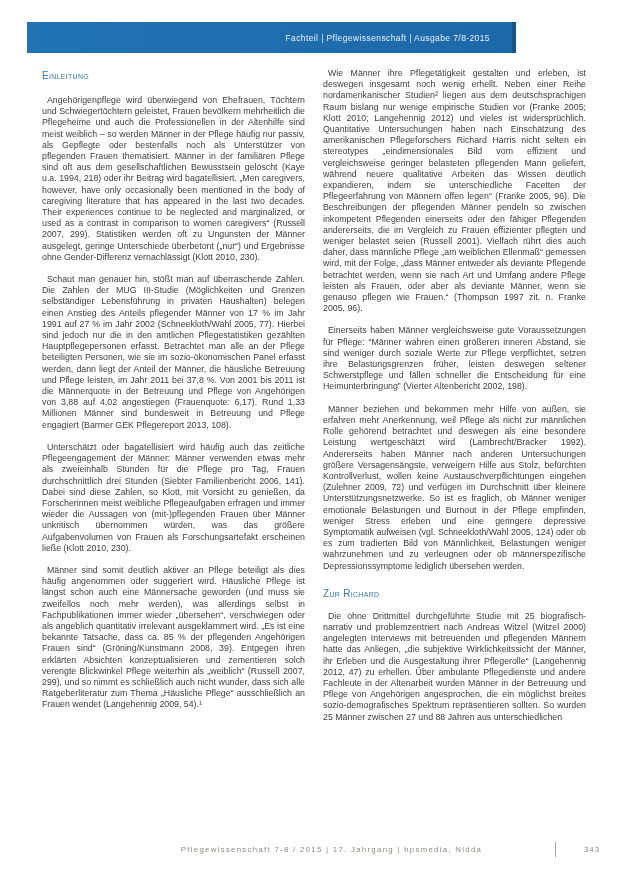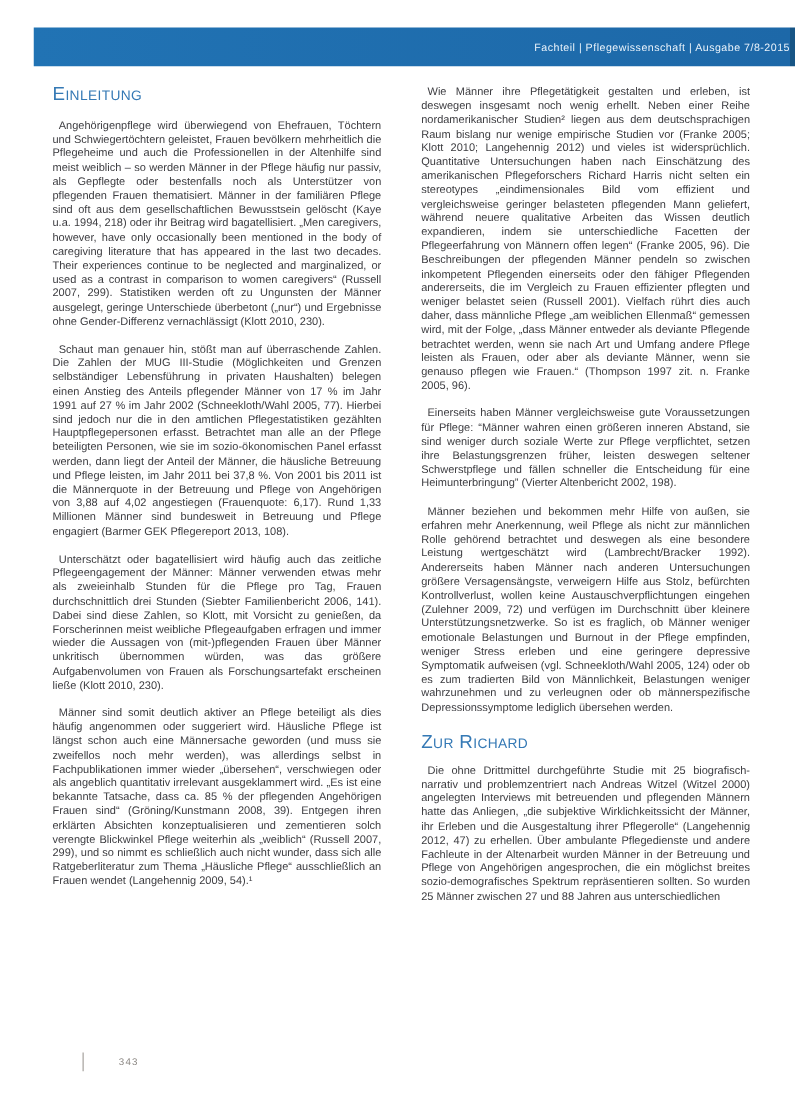--- a/index.html
+++ b/index.html
@@ -17,50 +17,51 @@
   .page {
     position: absolute;
     inset: 0;
     background: #ffffff;
   }
   
   .issue-bar {
     position: absolute;
     left: 27px;
     top: 22px;
-    width: 609px;
+    width: 489px;
     height: 31px;
     background: linear-gradient(to right, #2173b4, #1d68a8);
     border-right: 4px solid #175585;
     display: flex;
     align-items: center;
     justify-content: flex-end;
     box-sizing: border-box;
+    padding-right: 22px;
   }
   .issue-bar .issue-label {
     color: #eaf3fb;
     font-size: 8.5px;
     letter-spacing: 0.4px;
   }
   
   .col {
     position: absolute;
     top: 68px;
     width: 263px;
     color: #3c3c40;
     font-size: 8.8px;
     line-height: 11.2px;
     text-align: justify;
   }
   .col-left  { left: 42px; }
-  .col-right { left: 337px; }
+  .col-right { left: 323px; }
   .section-heading {
     font-variant: small-caps;
     color: #3579b5;
-    font-size: 15px;
+    font-size: 10px;
     line-height: 15px;
     letter-spacing: 0.3px;
     margin: 0 0 12px 0;
     font-weight: normal;
     text-align: left;
   }
   .section-heading.mid {
     margin-top: 14px;
     margin-bottom: 10px;
   }
@@ -116,17 +117,18 @@
 
   <div class="col col-right">
     <p class="body-para">Wie Männer ihre Pflegetätigkeit gestalten und erleben, ist deswegen insgesamt noch wenig erhellt. Neben einer Reihe nordamerikanischer Studien² liegen aus dem deutschsprachigen Raum bislang nur wenige empirische Studien vor (Franke 2005; Klott 2010; Langehennig 2012) und vieles ist widersprüchlich. Quantitative Untersuchungen haben nach Einschätzung des amerikanischen Pflegeforschers Richard Harris nicht selten ein stereotypes „eindimensionales Bild vom effizient und vergleichsweise geringer belasteten pflegenden Mann geliefert, während neuere qualitative Arbeiten das Wissen deutlich expandieren, indem sie unterschiedliche Facetten der Pflegeerfahrung von Männern offen legen“ (Franke 2005, 96). Die Beschreibungen der pflegenden Männer pendeln so zwischen inkompetent Pflegenden einerseits oder den fähiger Pflegenden andererseits, die im Vergleich zu Frauen effizienter pflegten und weniger belastet seien (Russell 2001). Vielfach rührt dies auch daher, dass männliche Pflege „am weiblichen Ellenmaß“ gemessen wird, mit der Folge, „dass Männer entweder als deviante Pflegende betrachtet werden, wenn sie nach Art und Umfang andere Pflege leisten als Frauen, oder aber als deviante Männer, wenn sie genauso pflegen wie Frauen.“ (Thompson 1997 zit. n. Franke 2005, 96).</p>
     <p class="body-para">Einerseits haben Männer vergleichsweise gute Voraussetzungen für Pflege: “Männer wahren einen größeren inneren Abstand, sie sind weniger durch soziale Werte zur Pflege verpflichtet, setzen ihre Belastungsgrenzen früher, leisten deswegen seltener Schwerstpflege und fällen schneller die Entscheidung für eine Heimunterbringung” (Vierter Altenbericht 2002, 198).</p>
     <p class="body-para">Männer beziehen und bekommen mehr Hilfe von außen, sie erfahren mehr Anerkennung, weil Pflege als nicht zur männlichen Rolle gehörend betrachtet und deswegen als eine besondere Leistung wertgeschätzt wird (Lambrecht/Bracker 1992). Andererseits haben Männer nach anderen Untersuchungen größere Versagensängste, verweigern Hilfe aus Stolz, befürchten Kontrollverlust, wollen keine Austauschverpflichtungen eingehen (Zulehner 2009, 72) und verfügen im Durchschnitt über kleinere Unterstützungsnetzwerke. So ist es fraglich, ob Männer weniger emotionale Belastungen und Burnout in der Pflege empfinden, weniger Stress erleben und eine geringere depressive Symptomatik aufweisen (vgl. Schneekloth/Wahl 2005, 124) oder ob es zum tradierten Bild von Männlichkeit, Belastungen weniger wahrzunehmen und zu verleugnen oder ob männerspezifische Depressionssymptome lediglich übersehen werden.</p>
     <h2 class="section-heading mid">Zur Richard</h2>
     <p class="body-para">Die ohne Drittmittel durchgeführte Studie mit 25 biografisch-narrativ und problemzentriert nach Andreas Witzel (Witzel 2000) angelegten Interviews mit betreuenden und pflegenden Männern hatte das Anliegen, „die subjektive Wirklichkeitssicht der Männer, ihr Erleben und die Ausgestaltung ihrer Pflegerolle“ (Langehennig 2012, 47) zu erhellen. Über ambulante Pflegedienste und andere Fachleute in der Altenarbeit wurden Männer in der Betreuung und Pflege von Angehörigen angesprochen, die ein möglichst breites sozio-demografisches Spektrum repräsentieren sollten. So wurden 25 Männer zwischen 27 und 88 Jahren aus unterschiedlichen</p>
   </div>
 
   <div class="footer">
+    <span class="journal-line">Pflegewissenschaft 7-8 / 2015 | 17. Jahrgang | hpsmedia, Nidda</span>
     <span class="footer-divider"></span>
     <span class="page-number">343</span>
   </div>
 
 </div>
 
 </body></html>

